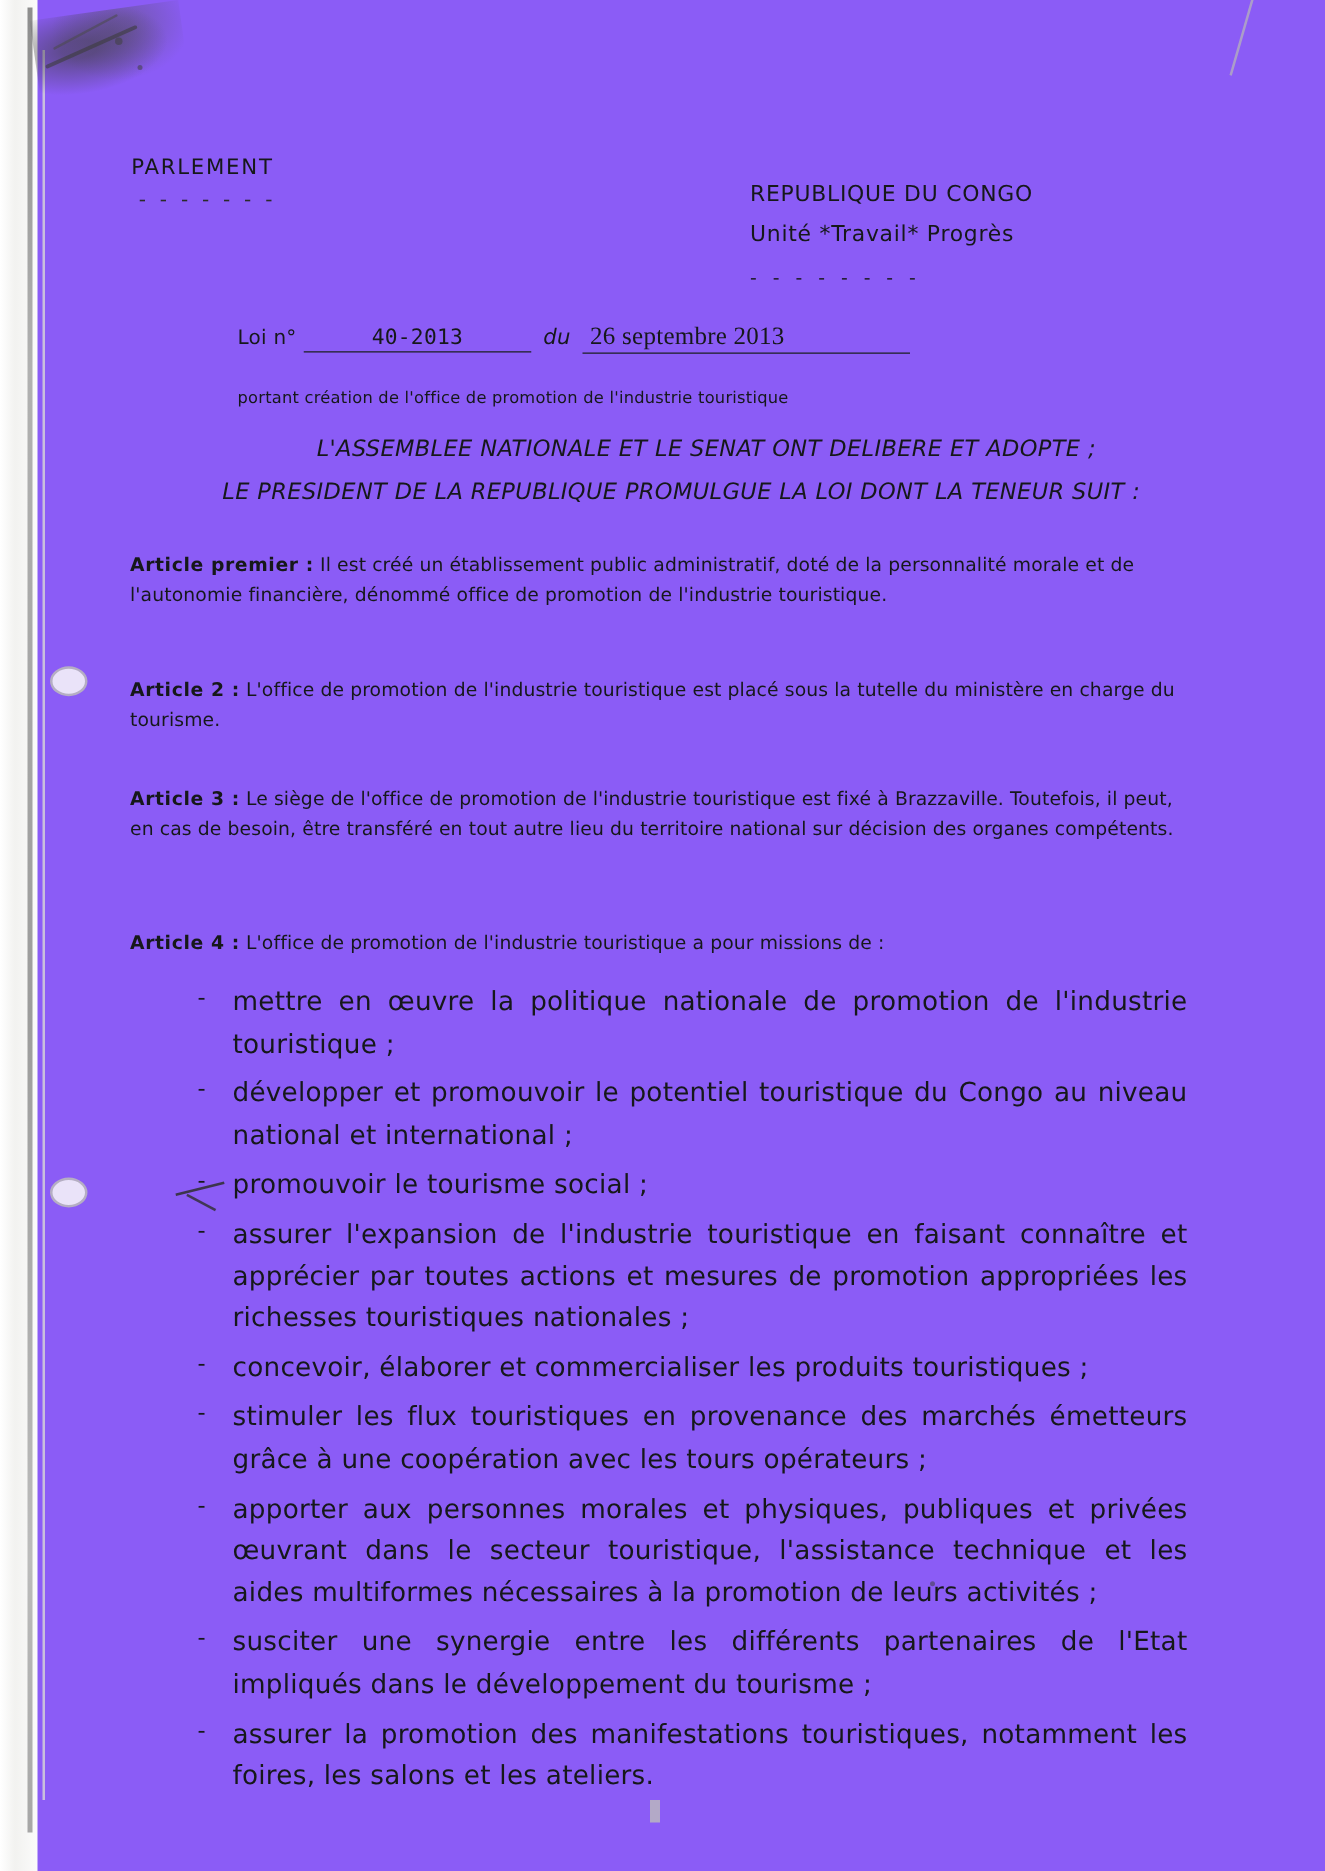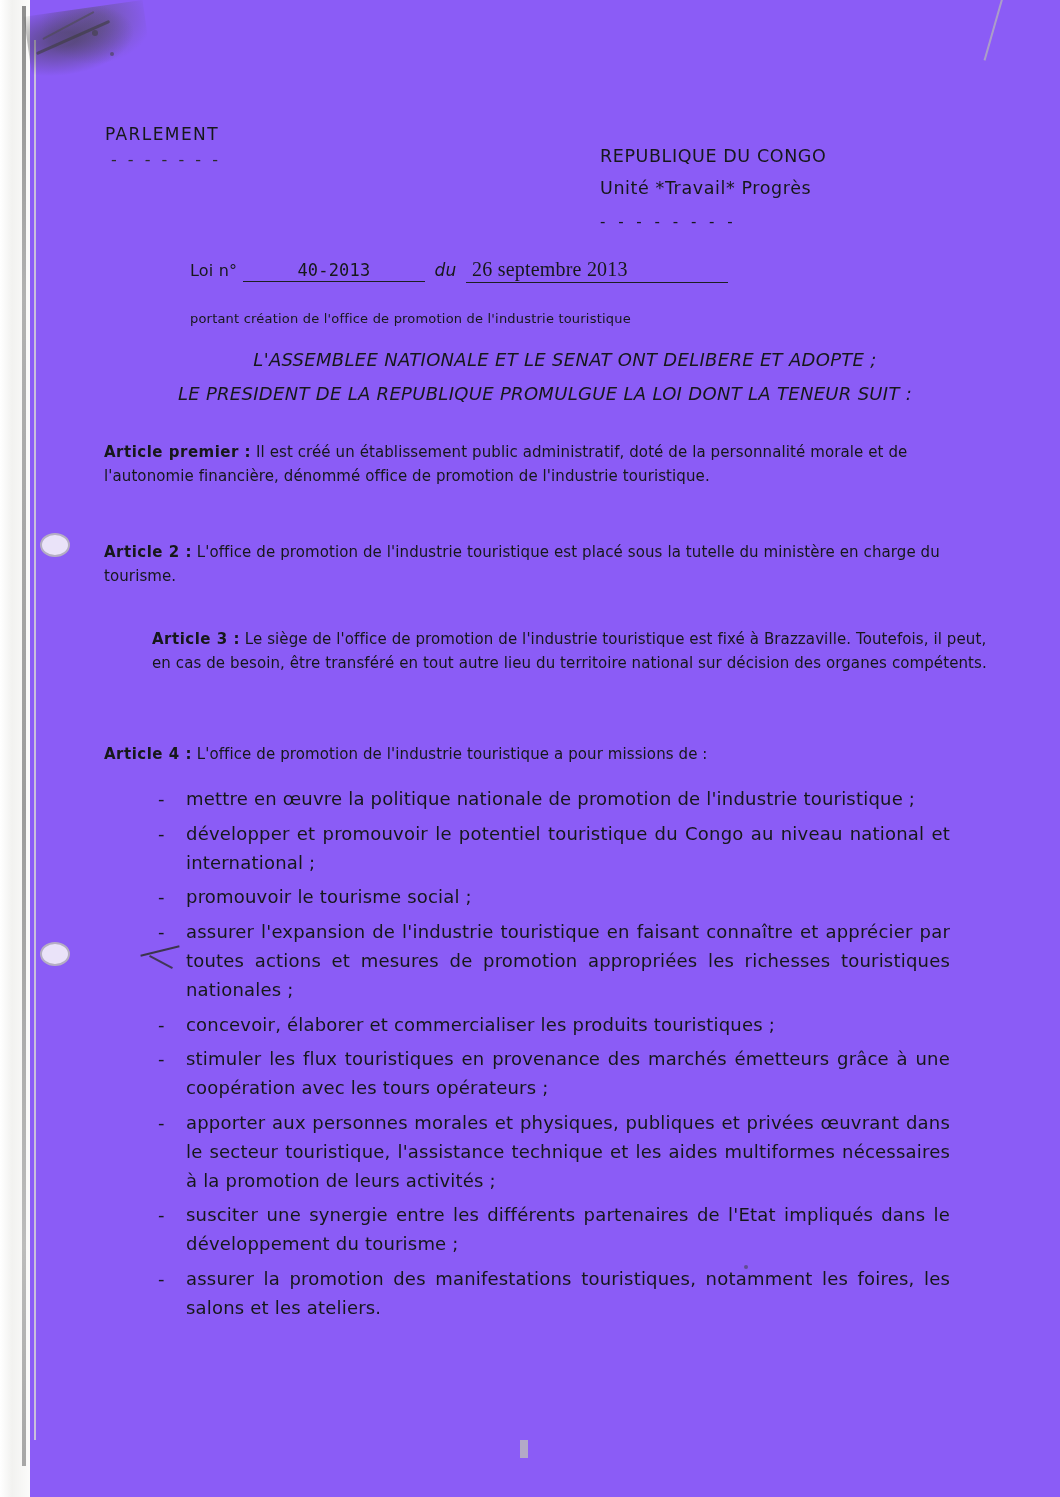--- a/index.html
+++ b/index.html
@@ -186,28 +186,28 @@
     left: 104px;
     width: 845px;
     font-size: 15px;
     line-height: 1.62;
     letter-spacing: .1px;
   }
   .art b { font-weight: 700; letter-spacing: .5px; }
 
   .a1 { top: 440px; }
   .a2 { top: 540px; }
-  .a3 { top: 627px; margin-left: 48px; }
+  .a3 { top: 627px; }
   .a4 { top: 742px; }
 
   .bullets {
     position: absolute;
     left: 150px; top: 785px;
     width: 800px;
-    font-size: 18px;
+    font-size: 21px;
     line-height: 1.6;
   }
   .bullets ul {
     list-style: none;
     margin: 0;
     padding: 0;
   }
   .bullets li {
     position: relative;
     padding-left: 36px;

